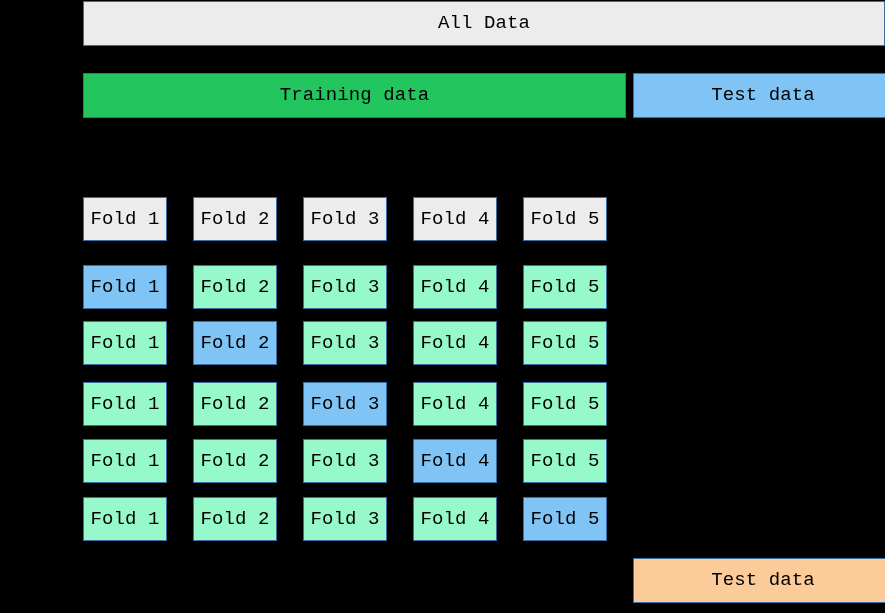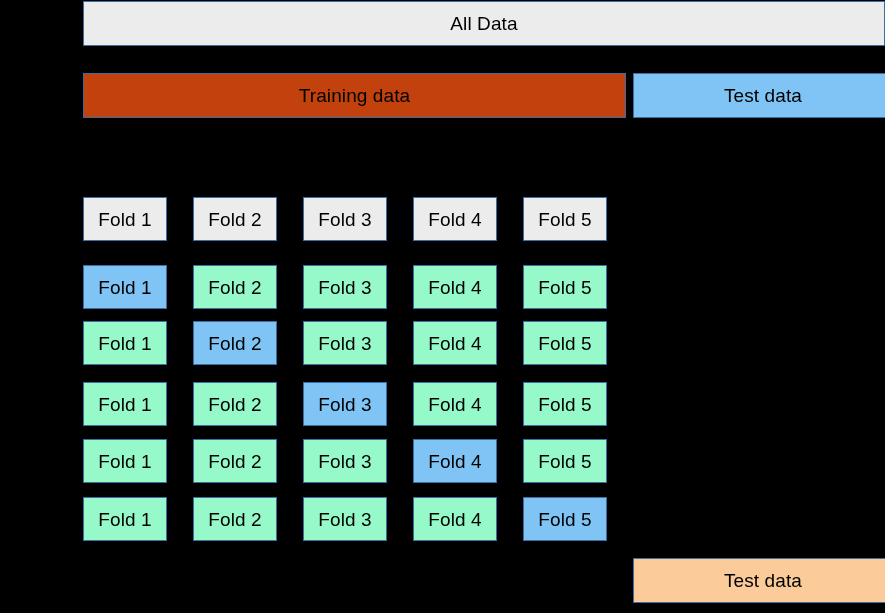--- a/index.html
+++ b/index.html
@@ -6,21 +6,21 @@
     margin: 0;
     padding: 0;
     background: #000000;
   }
   #canvas {
     position: relative;
     width: 885px;
     height: 613px;
     background: #000000;
     overflow: hidden;
-    font-family: Liberation Sans, sans-serif;
+    font-family: Liberation Mono, monospace;
   }
   .box {
     position: absolute;
     box-sizing: border-box;
     border: 1px solid #3a6ea5;
     display: flex;
     align-items: center;
     justify-content: center;
     color: #000000;
     font-size: 19px;
@@ -33,21 +33,21 @@
     top: 1px;
     width: 802px;
     height: 45px;
     background: #ececec;
   }
   .training-data {
     left: 83px;
     top: 73px;
     width: 543px;
     height: 45px;
-    background: #c2410c;
+    background: #22c55e;
   }
   .test-data-top {
     left: 633px;
     top: 73px;
     width: 260px;
     height: 45px;
     background: #7fc4f5;
   }
   .test-data-bottom {
     left: 633px;

